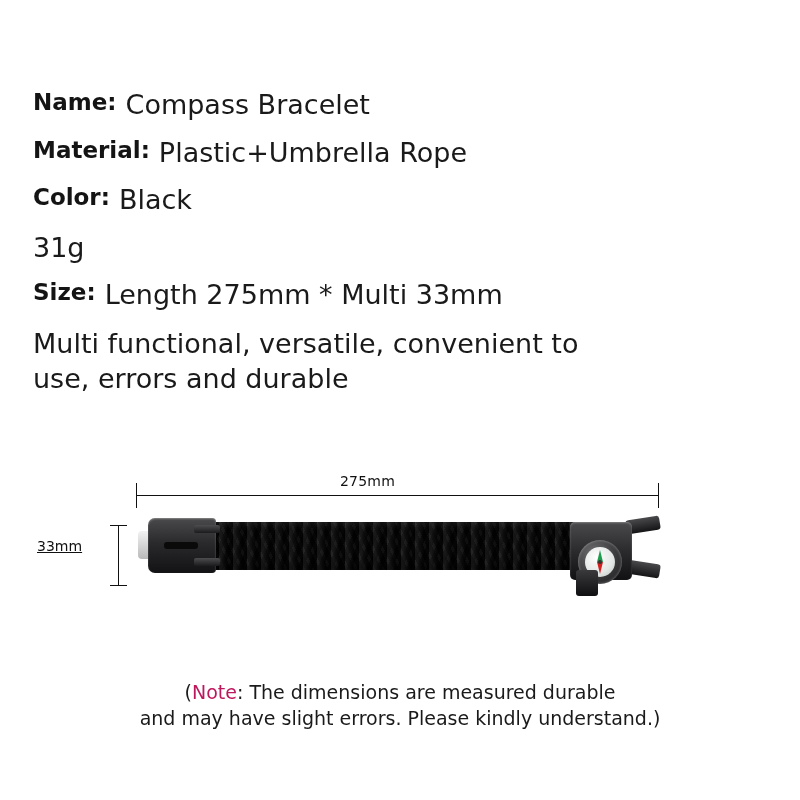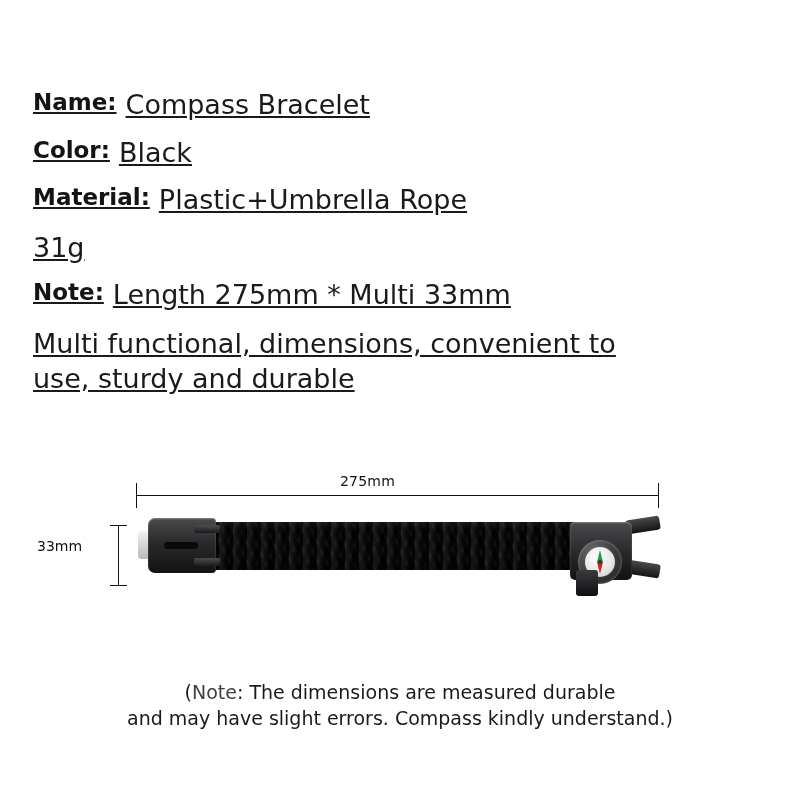--- a/index.html
+++ b/index.html
@@ -21,21 +21,20 @@
     position: absolute;
     left: 33px;
     top: 88px;
     width: 740px;
   }
   .spec-row {
     display: flex;
     align-items: flex-start;
     margin-bottom: 13px;
     line-height: 1.28;
-    text-decoration: underline;
   }
   .spec-label {
     font-size: 23px;
     font-weight: bold;
     color: #141414;
     white-space: nowrap;
     margin-right: 9px;
   }
   .spec-value {
     font-size: 27px;
@@ -75,20 +74,21 @@
   .dim-h-cap.left { left: 136px; }
   .dim-h-cap.right { left: 658px; }
 
   
   .wid-label {
     position: absolute;
     left: 37px;
     top: 538px;
     font-size: 14px;
     color: #111;
+    text-decoration: underline;
   }
   .dim-v {
     position: absolute;
     left: 118px;
     top: 525px;
     width: 1px;
     height: 60px;
     background: #111;
   }
   .dim-v-cap {
@@ -286,54 +286,54 @@
   .note {
     position: absolute;
     left: 0;
     top: 680px;
     width: 800px;
     text-align: center;
     font-size: 19px;
     line-height: 1.35;
     color: #1a1a1a;
   }
-  .note .red { color: #404040; }
+  .note .red { color: #be185d; }
   .note-line2 { display: block; }
 </style>
 </head>
 <body>
 
 <div class="spec-list">
 
   <div class="spec-row">
     <span class="spec-label">Name:</span>
     <span class="spec-value">Compass Bracelet</span>
   </div>
 
   <div class="spec-row">
+    <span class="spec-label">Material:</span>
+    <span class="spec-value">Plastic+Umbrella Rope</span>
+  </div>
+
+  <div class="spec-row">
     <span class="spec-label">Color:</span>
     <span class="spec-value">Black</span>
   </div>
 
   <div class="spec-row">
-    <span class="spec-label">Material:</span>
-    <span class="spec-value">Plastic+Umbrella Rope</span>
-  </div>
-
-  <div class="spec-row">
     <span class="spec-value">31g</span>
   </div>
 
   <div class="spec-row">
-    <span class="spec-label">Note:</span>
+    <span class="spec-label">Size:</span>
     <span class="spec-value">Length 275mm * Multi 33mm</span>
   </div>
 
   <div class="spec-row features">
-    <span class="spec-value">Multi functional, dimensions, convenient to use, sturdy and durable</span>
+    <span class="spec-value">Multi functional, versatile, convenient to use, errors and durable</span>
   </div>
 
 </div>
 
 <div>
 
   <div class="len-label">275mm</div>
   <div class="dim-h"></div>
   <div class="dim-h-cap left"></div>
   <div class="dim-h-cap right"></div>
@@ -368,14 +368,14 @@
         </div>
       </div>
       <div class="strapclip"></div>
     </div>
 
   </div>
 </div>
 
 <div class="note">
   <span>(</span><span class="red">Note</span><span>: The dimensions are measured durable</span>
-  <span class="note-line2">and may have slight errors. Compass kindly understand.)</span>
+  <span class="note-line2">and may have slight errors. Please kindly understand.)</span>
 </div>
 
 </body></html>

